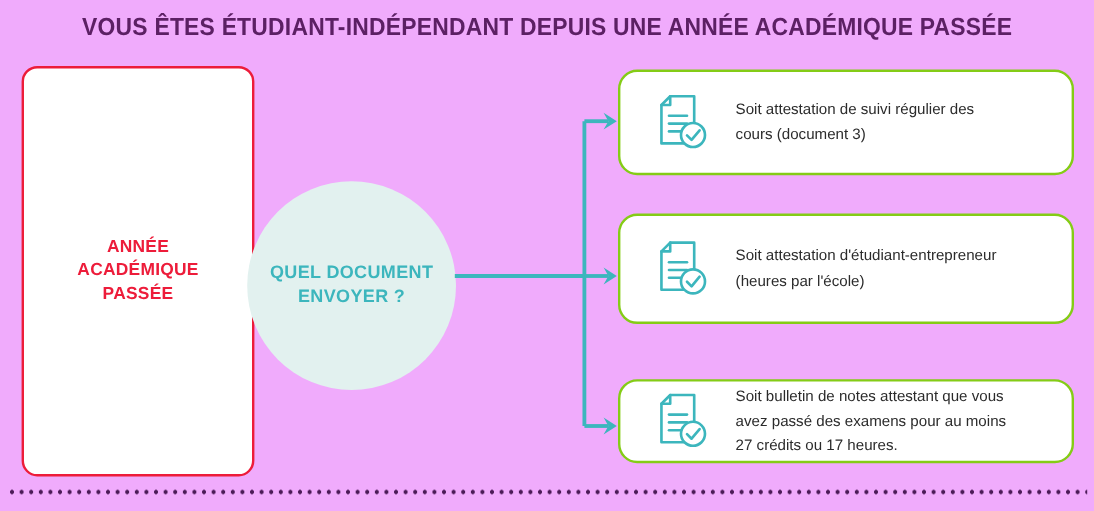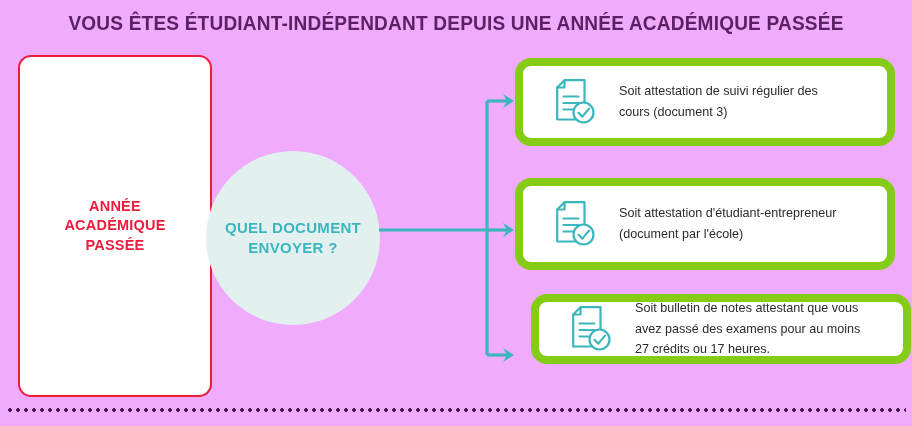--- a/index.html
+++ b/index.html
@@ -88,30 +88,30 @@
     width: 912px;
     height: 426px;
     pointer-events: none;
   }
 
   
   .doc-card {
     position: absolute;
     left: 515px;
     width: 380px;
-    border: 8px solid #84cc16;
+    border: 2px solid #84cc16;
     border-radius: 16px;
     box-sizing: border-box;
     background: #ffffff;
     display: flex;
     align-items: center;
   }
   #doc-card-0 { top: 58px;  height: 88px; }
   #doc-card-1 { top: 178px; height: 92px; }
-  #doc-card-2 { top: 294px; height: 70px; margin-left: 16px; }
+  #doc-card-2 { top: 316px; height: 70px; }
 
   .doc-icon {
     flex: 0 0 auto;
     margin-left: 30px;
     margin-right: 22px;
     width: 44px;
     height: 48px;
   }
   .doc-text {
     color: #2b2b2b;
@@ -194,21 +194,21 @@
         <path d="M11.5 2.2 H31.5 V41.5 H4.2 V9.5 Z"></path>
         <path d="M11.5 2.2 V9.5 H4.2"></path>
         <line x1="10.5" y1="18.5" x2="25.5" y2="18.5"></line>
         <line x1="10.5" y1="25" x2="25.5" y2="25"></line>
         <line x1="10.5" y1="31.5" x2="21" y2="31.5"></line>
       </g>
       <circle cx="30.5" cy="34.5" r="10" fill="#ffffff" stroke="#3cb6bd" stroke-width="2.2"></circle>
       <path d="M25.5 34.8 L29.3 38.6 L36 30.6" fill="none" stroke="#3cb6bd" stroke-width="2.2" stroke-linecap="round" stroke-linejoin="round"></path>
     </svg>
     <div class="doc-text">Soit attestation d'étudiant-entrepreneur
-(document par l'école)</div>
+(heures par l'école)</div>
   </div>
 
   <div class="doc-card" id="doc-card-2">
     <svg class="doc-icon" viewBox="0 0 44 48" xmlns="http://www.w3.org/2000/svg">
       <g fill="none" stroke="#3cb6bd" stroke-width="2.2" stroke-linejoin="round" stroke-linecap="round">
         <path d="M11.5 2.2 H31.5 V41.5 H4.2 V9.5 Z"></path>
         <path d="M11.5 2.2 V9.5 H4.2"></path>
         <line x1="10.5" y1="18.5" x2="25.5" y2="18.5"></line>
         <line x1="10.5" y1="25" x2="25.5" y2="25"></line>
         <line x1="10.5" y1="31.5" x2="21" y2="31.5"></line>

